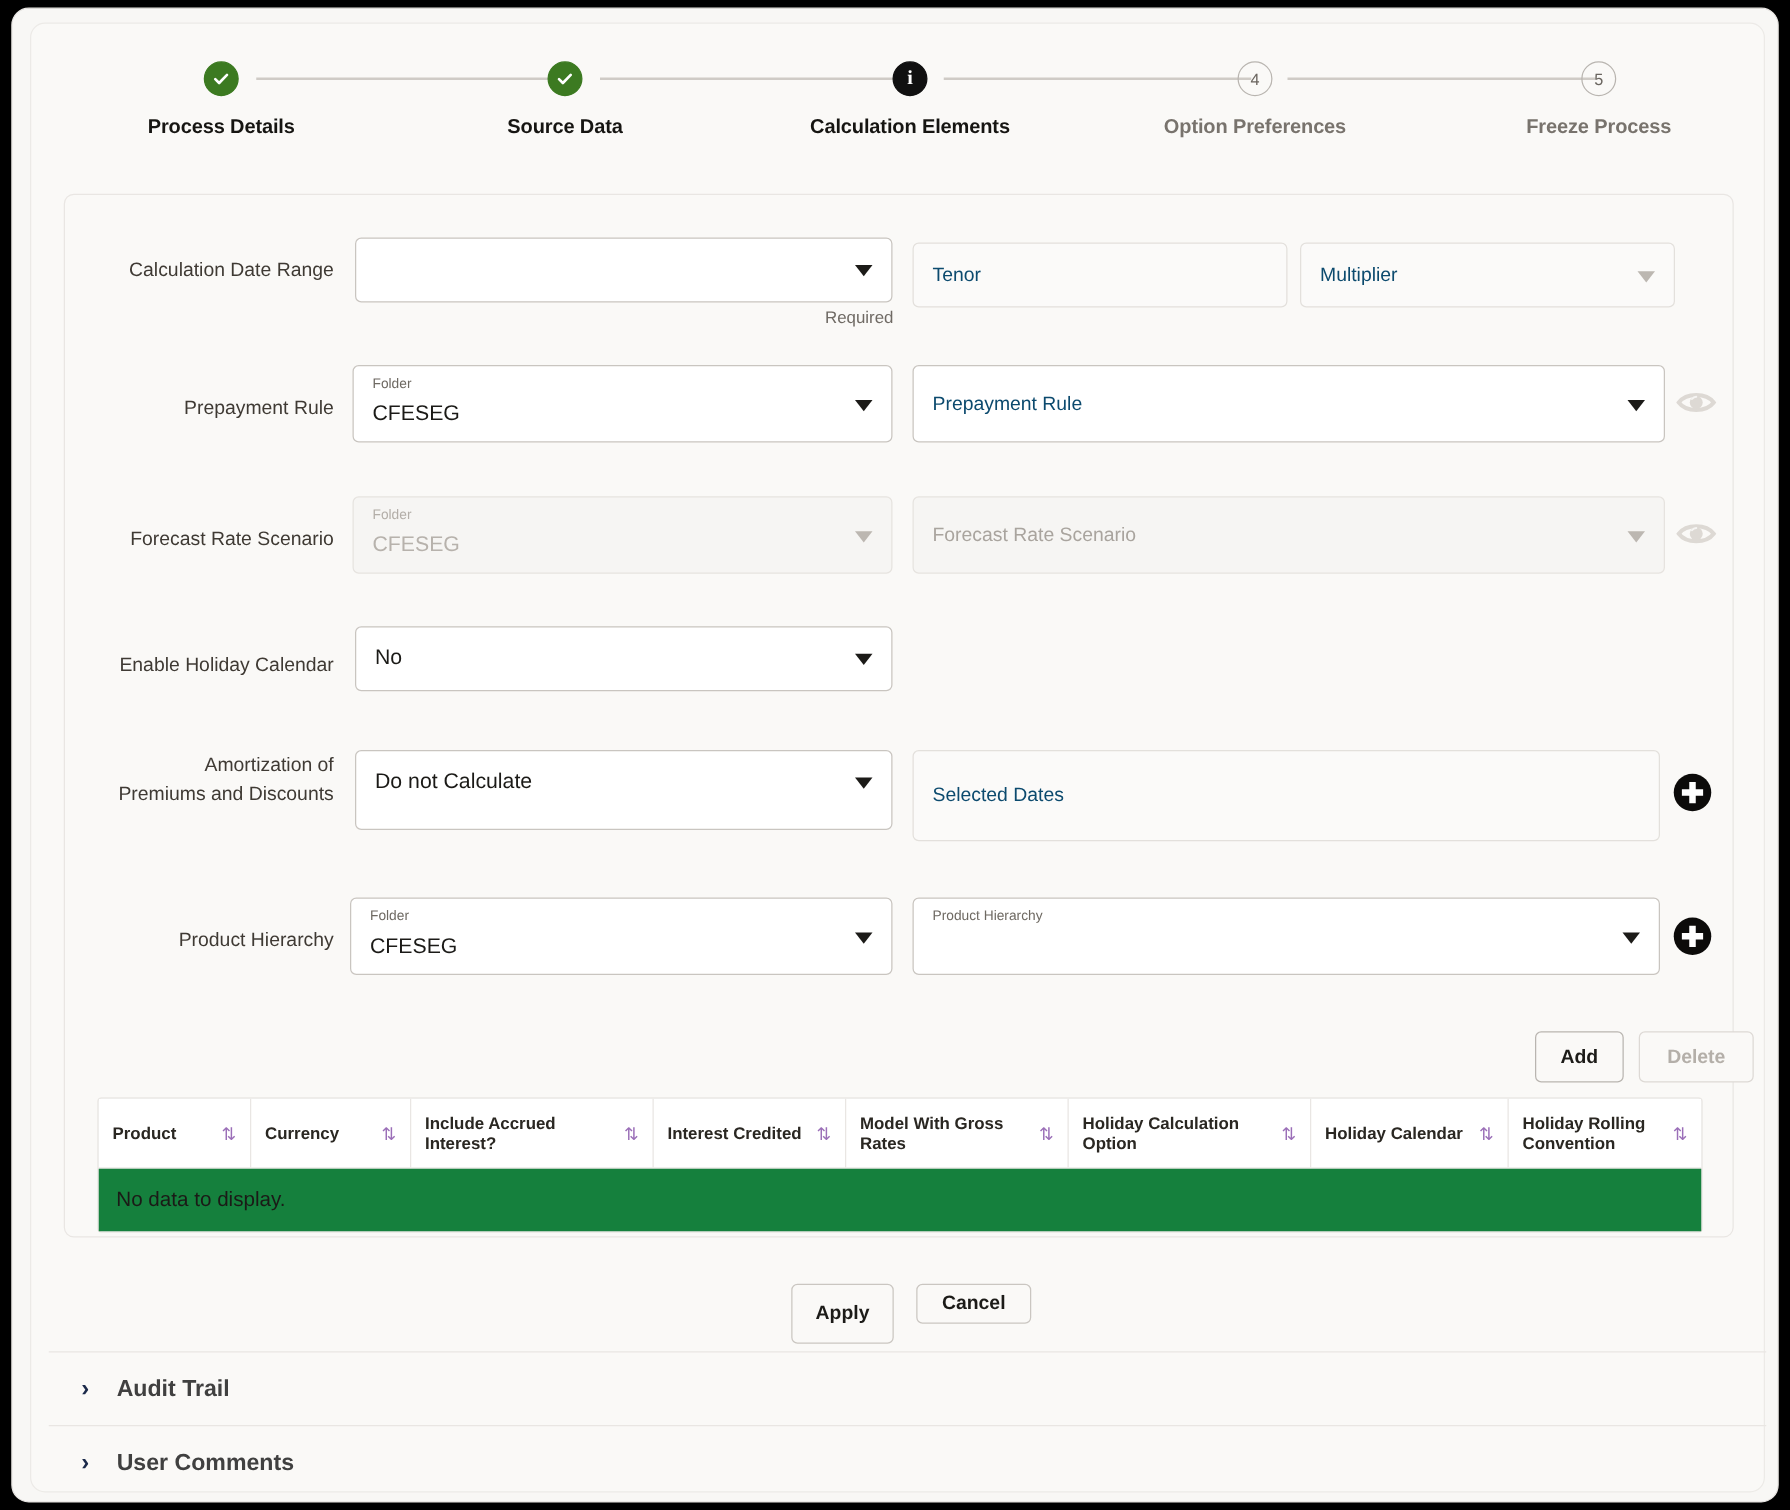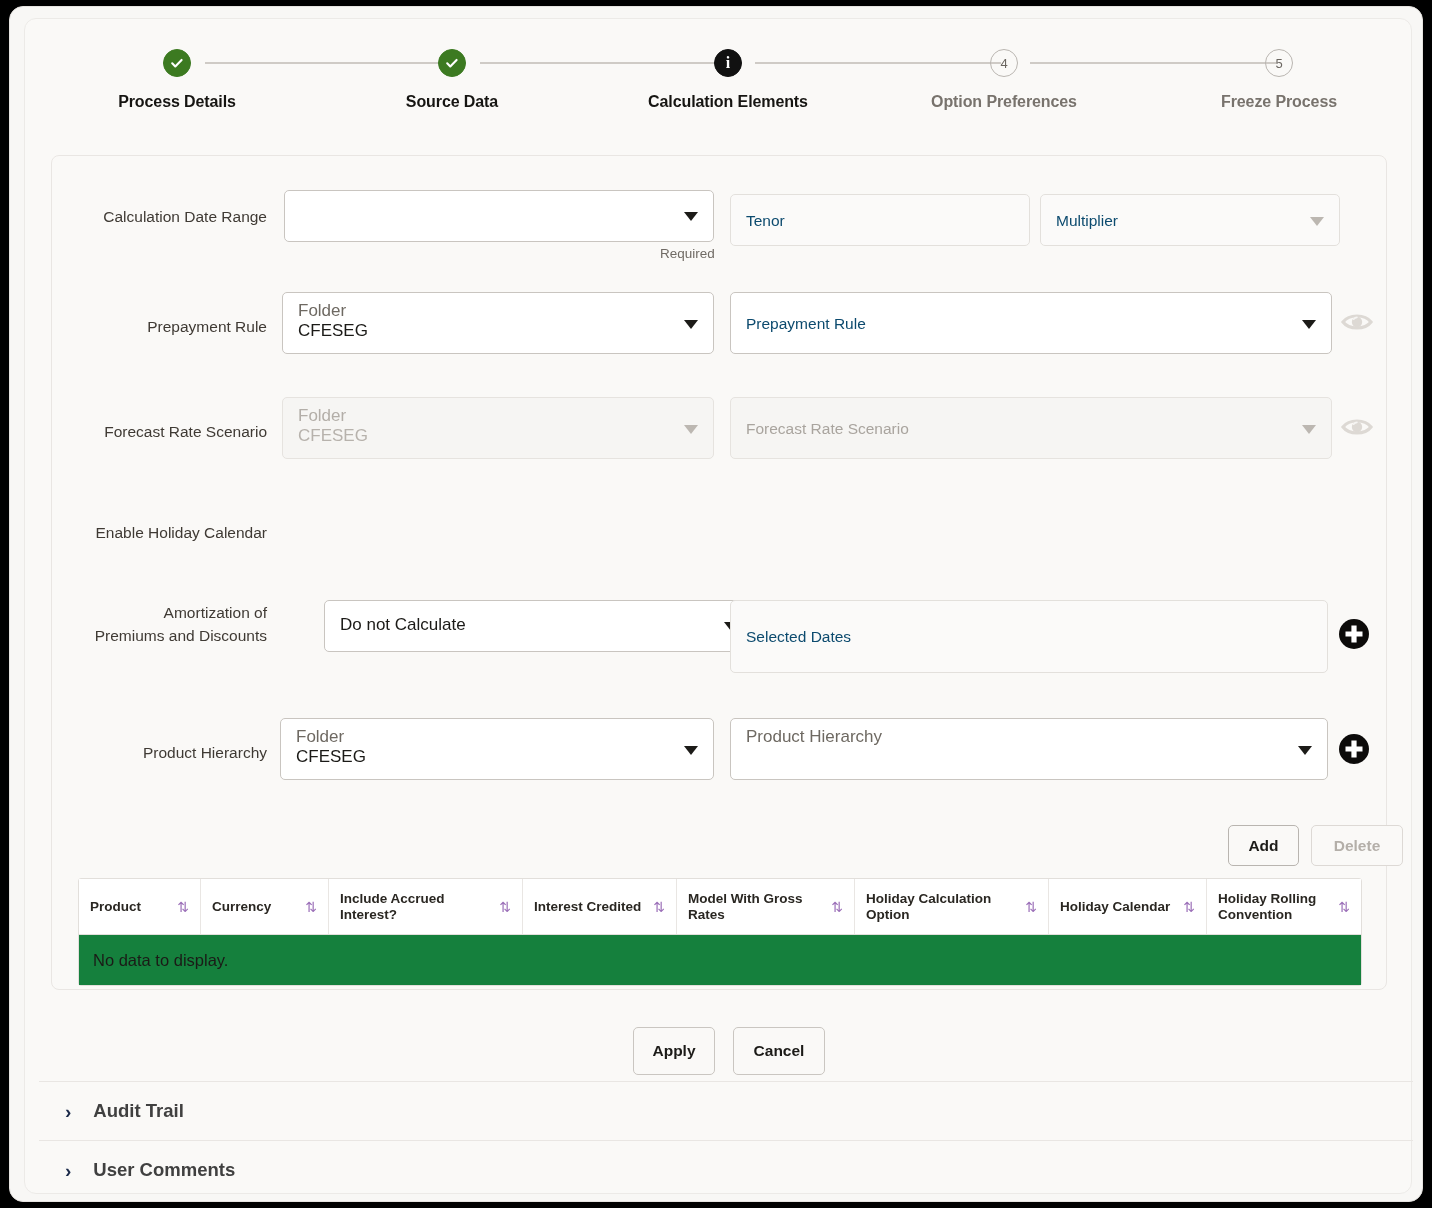--- a/index.html
+++ b/index.html
@@ -139,21 +139,21 @@
     background: #fbfaf9;
     border-color: #e3e0dc;
   }
   .field.disabled {
     background: #f6f5f3;
     border-color: #e6e3df;
   }
   .field-floating {
     position: absolute;
     left: 15px; top: 8px;
-    font-size: 17px;
+    font-size: 11px;
     color: #6e6962;
     text-align: center;
   }
   .field-floating.dim { color: #b3aea8; }
   .field-value {
     position: absolute;
     left: 15px;
     font-size: 17px;
     color: #1b1a17;
   }
@@ -423,29 +423,33 @@
               <path d="M3 14 C9 6, 25 6, 31 14 C25 22, 9 22, 3 14 Z" fill="none" stroke="#ddd9d4" stroke-width="3.2"></path>
               <circle cx="17" cy="14" r="5.2" fill="#ddd9d4"></circle>
               <path d="M13.6 11.2 A4.6 4.6 0 0 1 17 9.4" fill="none" stroke="#f6f5f3" stroke-width="1.6" stroke-linecap="round"></path>
             </svg>
           </span>
         </div>
 
         <div class="row" style="top:337px;height:80px;">
           <div class="row-label" style="top:29px;">Enable Holiday Calendar</div>
 
+          <div class="field" style="left:232px;top:8px;width:430px;height:52px;">
+            <div class="field-value" style="top:14px;">No</div>
+            <div class="caret" style="right:15px;top:21px;"></div>
+          </div>
         </div>
 
         <div class="row" style="top:424px;height:100px;">
           <div class="row-label two-line" style="top:21px;">
             <div>Amortization of</div>
             <div>Premiums and Discounts</div>
           </div>
 
-          <div class="field" style="left:232px;top:20px;width:430px;height:52px;margin-left:40px;">
+          <div class="field" style="left:232px;top:20px;width:430px;height:64px;">
             <div class="field-value" style="top:14px;">Do not Calculate</div>
             <div class="caret" style="right:15px;top:21px;"></div>
           </div>
 
           <div class="field flat" style="left:678px;top:20px;width:598px;height:73px;">
             <div class="field-ph" style="top:27px;">Selected Dates</div>
           </div>
 
           <span class="plus-icon" style="left:1286px;top:38px;">
             <svg width="32" height="32" viewBox="0 0 32 32" aria-hidden="true">
@@ -514,21 +518,21 @@
             <div class="gh" style="width:154px;">
               <span class="gh-label">Holiday Rolling Convention</span>
               <span class="sort-icon">⇅</span>
             </div>
           </div>
           <div id="grid-empty">No data to display.</div>
         </div>
       </div>
 
       <div class="action-btn" style="left:608px;top:1008px;width:82px;height:48px;">Apply</div>
-      <div class="action-btn" style="left:708px;top:1008px;width:92px;height:48px;">Cancel</div>
+      <div class="action-btn" style="left:708px;top:1008px;width:92px;height:32px;">Cancel</div>
 
       <div class="accordion" style="top:1062px;">
         <span class="acc-chevron">›</span>
         <span class="acc-label">Audit Trail</span>
       </div>
       <div class="accordion" style="top:1121px;">
         <span class="acc-chevron">›</span>
         <span class="acc-label">User Comments</span>
       </div>
 

